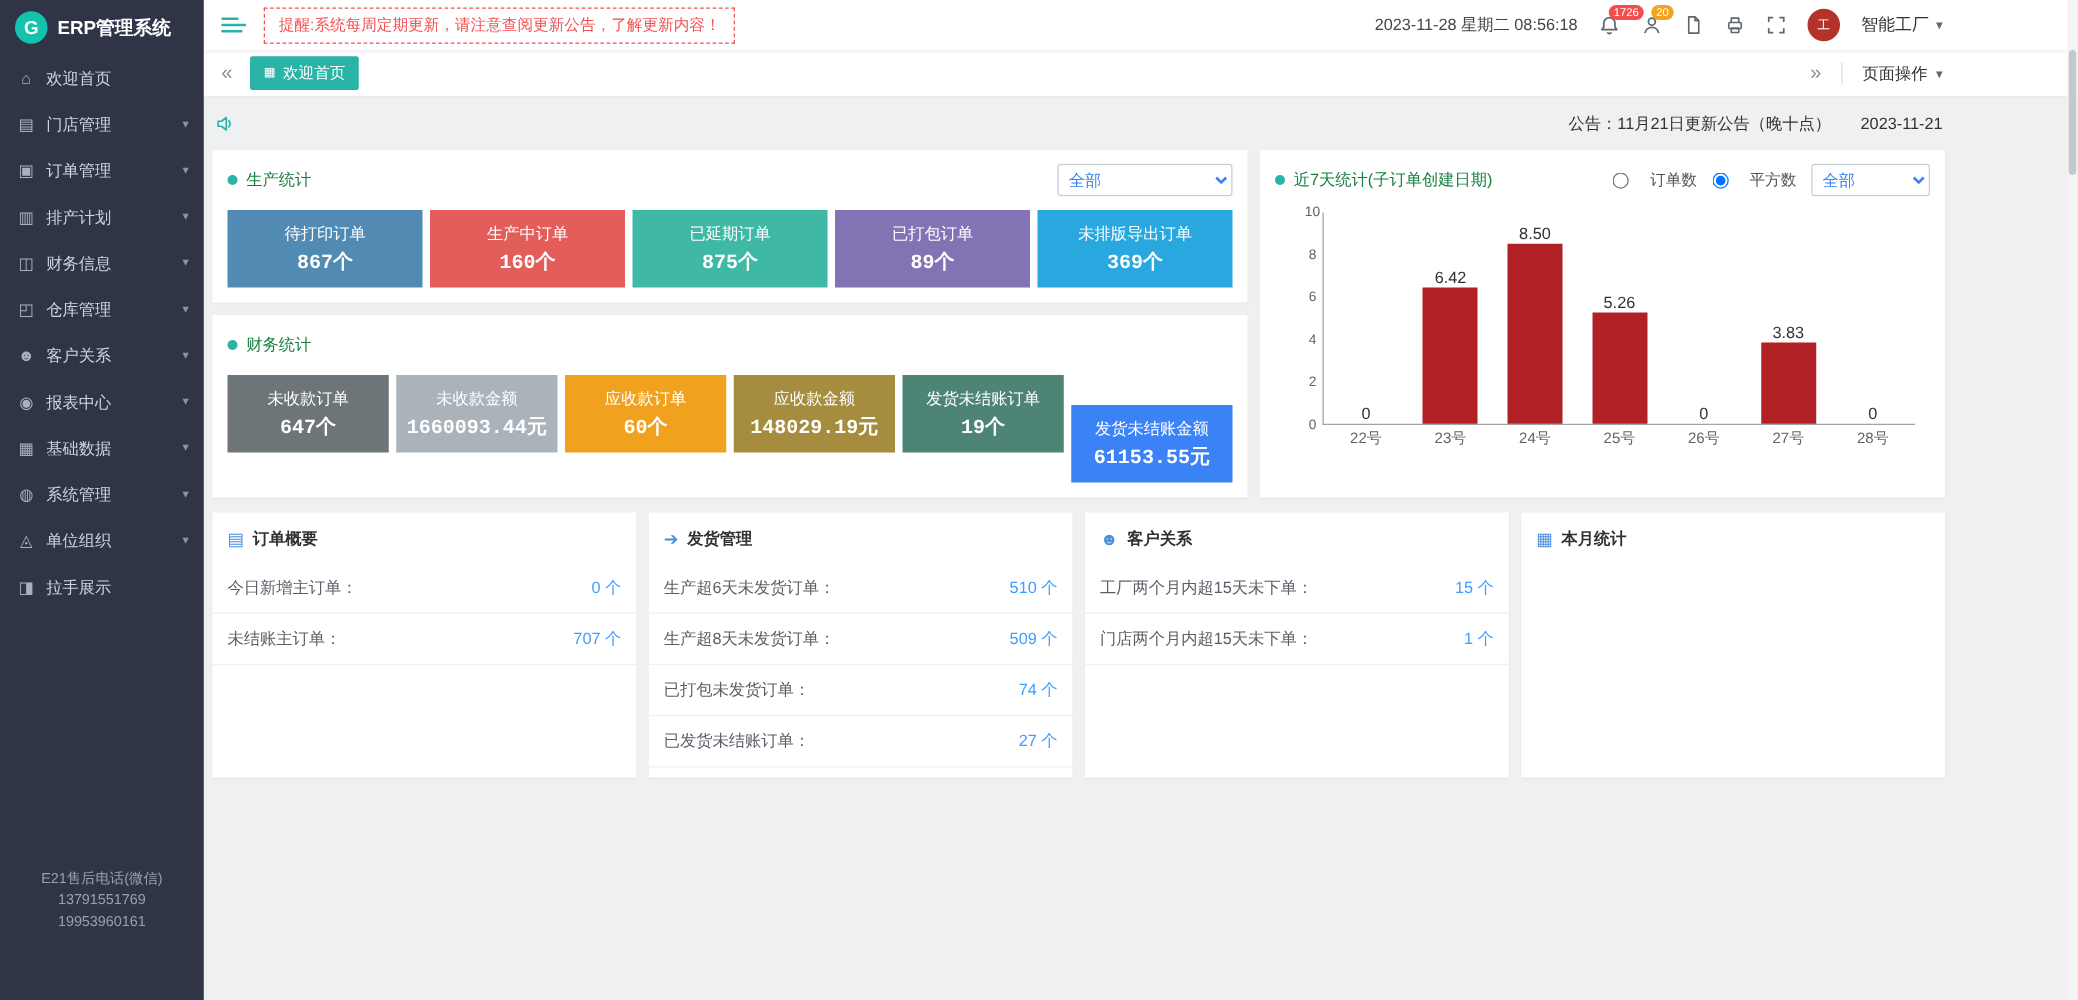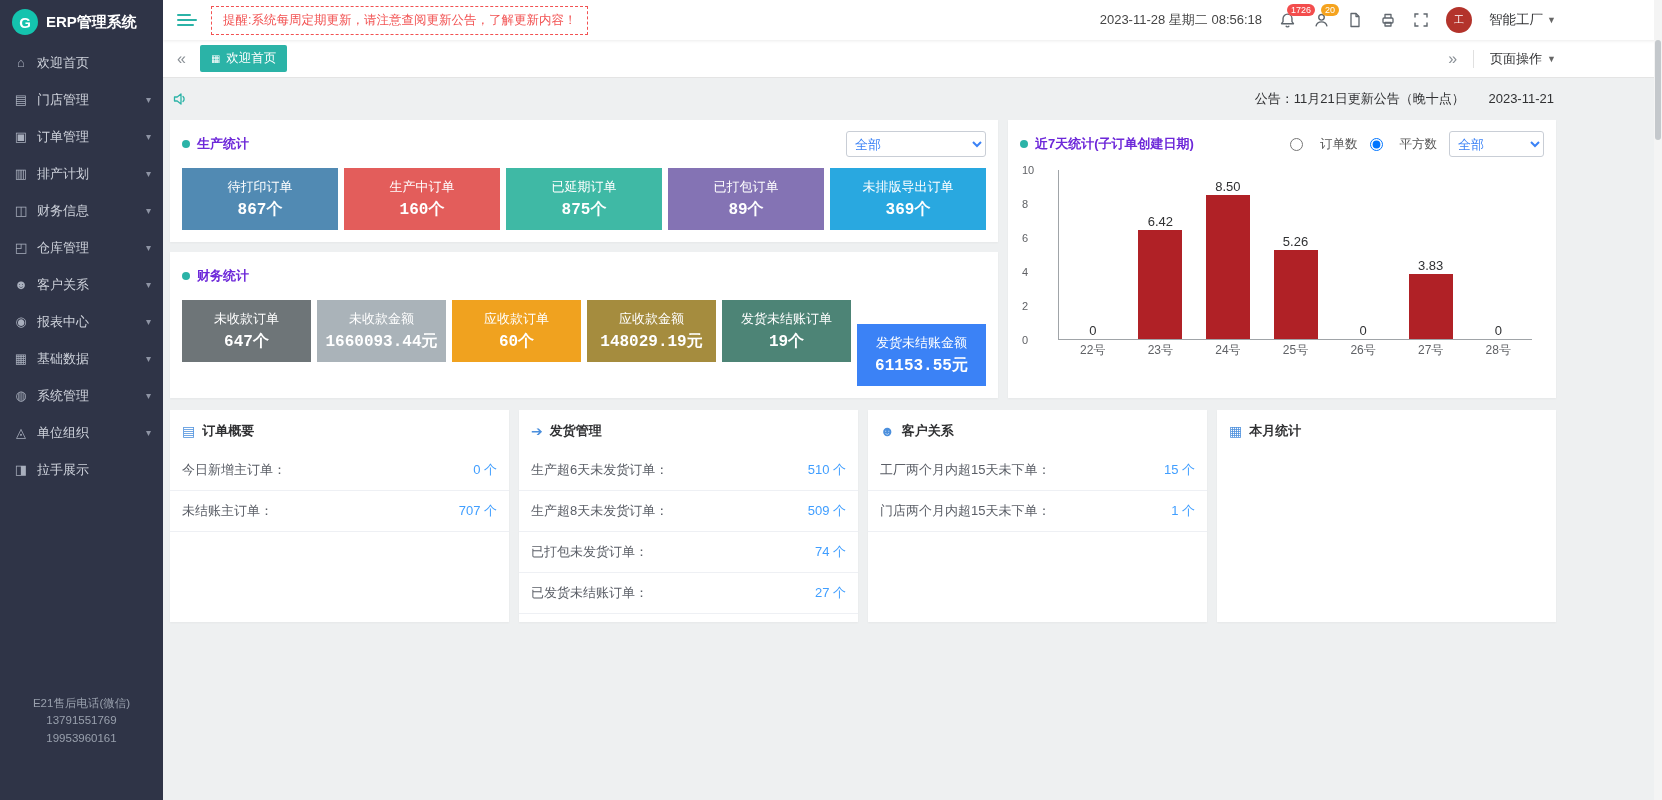--- a/index.html
+++ b/index.html
@@ -50,37 +50,37 @@
   .content { padding:6px 106px 0 7px; }
   .announce { display:flex; justify-content:space-between; align-items:center; height:26px; margin:2px 2px 8px; }
   .announce-right { font-size:13px; color:#303133; cursor:pointer; }
   .announce-right .ann-date { margin-left:20px; }
 
   .top-grid { display:flex; gap:10px; align-items:stretch; }
   .left-col { flex:0 0 828px; display:flex; flex-direction:column; gap:10px; }
   .panel { background:#fff; padding:10px 12px 12px; box-shadow:0 1px 2px rgba(0,0,0,.04); }
   .panel-head { display:flex; align-items:center; gap:7px; height:28px; }
   .dot { width:8px; height:8px; border-radius:50%; background:#2bb3a7; flex:none; }
-  .panel-title { font-size:13px; font-weight:bold; color:#6d28d9; white-space:nowrap; }
+  .panel-title { font-size:13px; font-weight:normal; color:#15803d; white-space:nowrap; }
   select { font-size:13px; color:#3b82f6; border:1px solid #c9ced6; border-radius:3px; height:26px; padding:0 4px; background:#fff; }
   #prod-select { margin-left:auto; width:140px; }
   .chart-head-right { margin-left:auto; display:flex; align-items:center; gap:12px; }
   .radio { display:flex; align-items:center; gap:17px; font-size:12.5px; color:#555; cursor:pointer; white-space:nowrap; }
   #chart-select { width:95px; }
 
   .cards { display:flex; gap:6px; margin-top:10px; }
   .stat-card { flex:1; height:62px; display:flex; flex-direction:column; align-items:center; justify-content:center;
                gap:3px; color:#fff; cursor:pointer; }
   .card-label { font-size:13px; white-space:nowrap; }
   .card-value { font-size:16px; font-weight:bold; white-space:nowrap;font-family:Liberation Mono, monospace; }
 
   
   .chart-panel { flex:1; }
   .chart { position:relative; height:200px; margin-top:6px; }
-  .ytick { position:absolute; left:2px; width:28px; text-align:left; font-size:11px; color:#606266; }
+  .ytick { position:absolute; left:16px; width:28px; text-align:center; font-size:11px; color:#606266; }
   .plot { position:absolute; left:38px; right:12px; top:6px; bottom:24px; border-left:1px solid #a0a4a8;
           border-bottom:1px solid #a0a4a8; display:flex; align-items:flex-end; }
   .chart-col { flex:1; position:relative; display:flex; flex-direction:column; align-items:center; justify-content:flex-end; height:100%; }
   .bar-value { font-size:13px; color:#303133; margin-bottom:1px; }
   .bar { width:44px; }
   .xlabel { position:absolute; bottom:-20px; font-size:12px; color:#606266; white-space:nowrap; }
 
   
   .bottom-grid { display:flex; gap:10px; margin-top:12px; align-items:stretch; }
   .summary-panel { flex:1; background:#fff; padding:0 0 8px; min-height:188px; box-shadow:0 1px 2px rgba(0,0,0,.04); }

